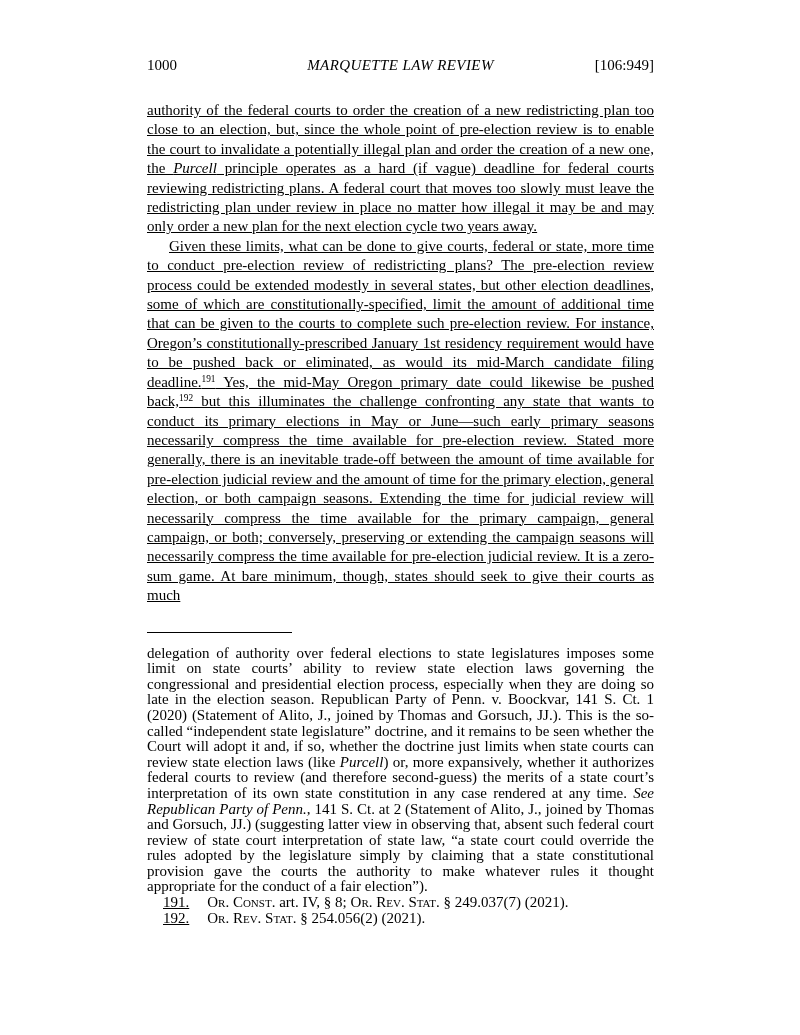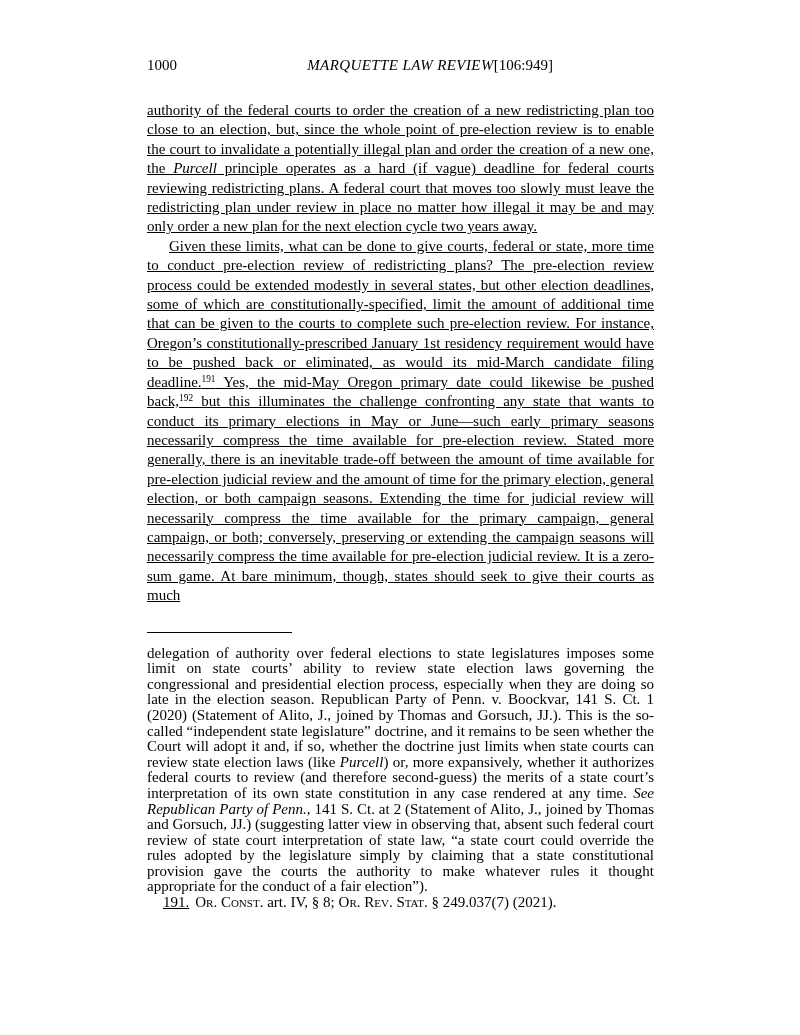--- a/index.html
+++ b/index.html
@@ -17,21 +17,21 @@
 
   
   .running-head {
     display: grid;
     grid-template-columns: 1fr auto 1fr;
     align-items: baseline;
     font-size: 15px;
   }
   .running-head .rh-left  { text-align: left; }
   .running-head .rh-center{ font-style: italic; letter-spacing: 0.4px; }
-  .running-head .rh-right { }
+  .running-head .rh-right { text-align: right; }
 
   
   .body-text {
     margin-top: 27px;
     font-size: 15px;
     line-height: 19.4px;
     text-align: justify;
     text-justify: inter-word;
     text-decoration: underline;
   }
@@ -57,21 +57,21 @@
   
   .footnotes {
     margin-top: 13px;
     font-size: 15px;
     line-height: 15.6px;
     text-align: justify;
     text-justify: inter-word;
   }
   .footnotes p { margin: 0; }
   .footnotes p.fn { text-indent: 16px; }
-  .fn-num { padding-right: 6px; text-decoration: underline; }
+  .fn-num { padding-right: 18px; text-decoration: underline; }
   .sc { font-variant: small-caps; }
 </style>
 </head>
 <body>
 
 <div class="page">
 
   <header class="running-head">
     <span class="rh-left">1000</span>
     <span class="rh-center">MARQUETTE LAW REVIEW</span>
@@ -87,16 +87,17 @@
   </main>
 
   <div class="footnote-rule"></div>
 
   <section class="footnotes">
 
     <p><span>delegation of authority over federal elections to state legislatures imposes some limit on state courts’ ability to review state election laws governing the congressional and presidential election process, especially when they are doing so late in the election season. Republican Party of Penn. v. Boockvar, 141 S. Ct. 1 (2020) (Statement of Alito, J., joined by Thomas and Gorsuch, JJ.). This is the so-called “independent state legislature” doctrine, and it remains to be seen whether the Court will adopt it and, if so, whether the doctrine just limits when state courts can review state election laws (like </span><em>Purcell</em><span>) or, more expansively, whether it authorizes federal courts to review (and therefore second-guess) the merits of a state court’s interpretation of its own state constitution in any case rendered at any time. </span><em>See Republican Party of Penn.</em><span>, 141 S. Ct. at 2 (Statement of Alito, J., joined by Thomas and Gorsuch, JJ.) (suggesting latter view in observing that, absent such federal court review of state court interpretation of state law, “a state court could override the rules adopted by the legislature simply by claiming that a state constitutional provision gave the courts the authority to make whatever rules it thought appropriate for the conduct of a fair election”).</span></p>
 
     <p class="fn"><span class="fn-num">191.</span><span class="sc">Or. Const.</span><span> art. IV, § 8; </span><span class="sc">Or. Rev. Stat.</span><span> § 249.037(7) (2021).</span></p>
 
+    <p class="fn"><span class="fn-num">192.</span><span class="sc">Or. Rev. Stat.</span><span> § 254.056(2) (2021).</span></p>
 
   </section>
 
 </div>
 
 </body></html>

